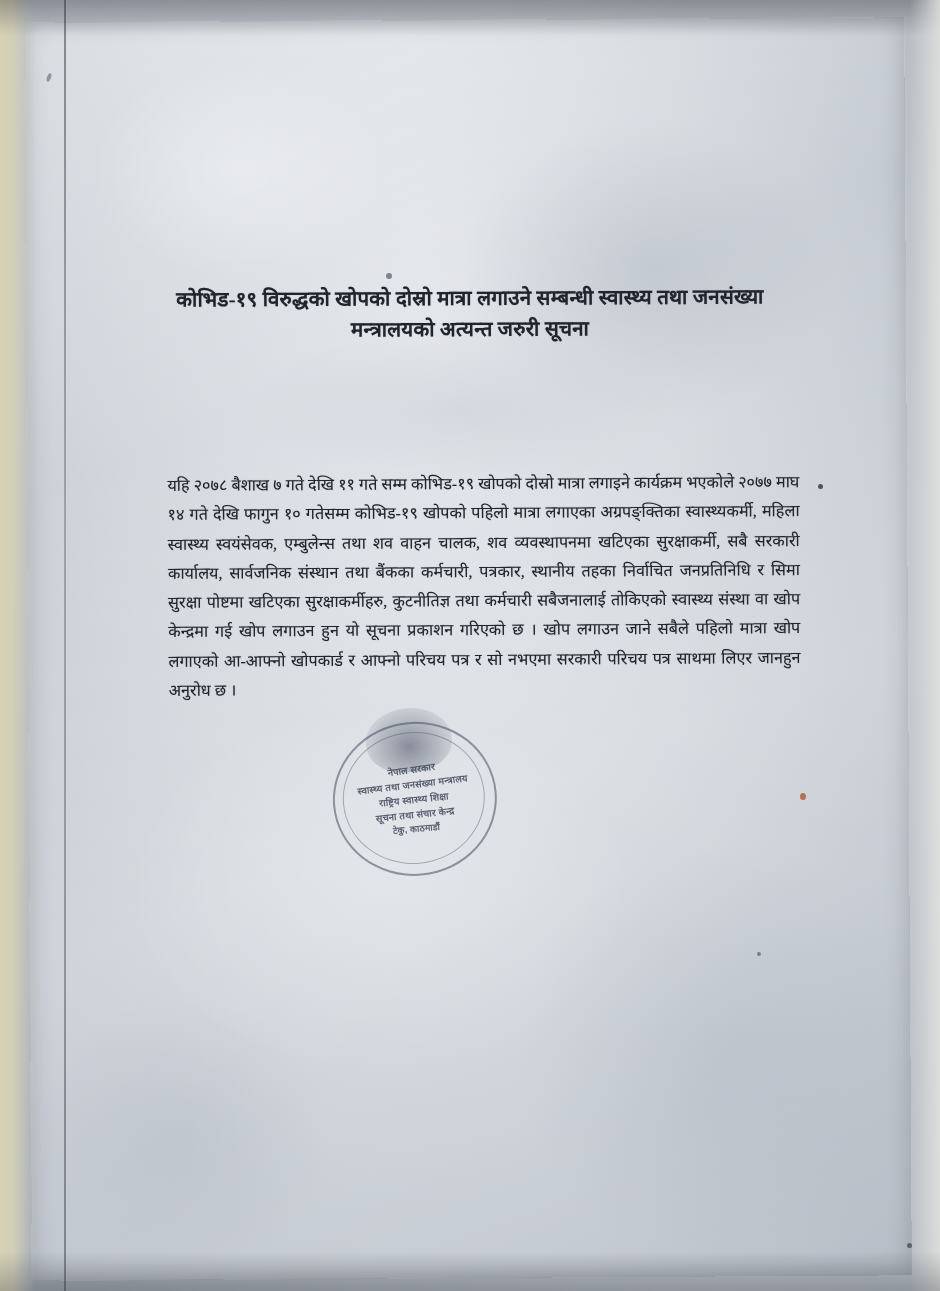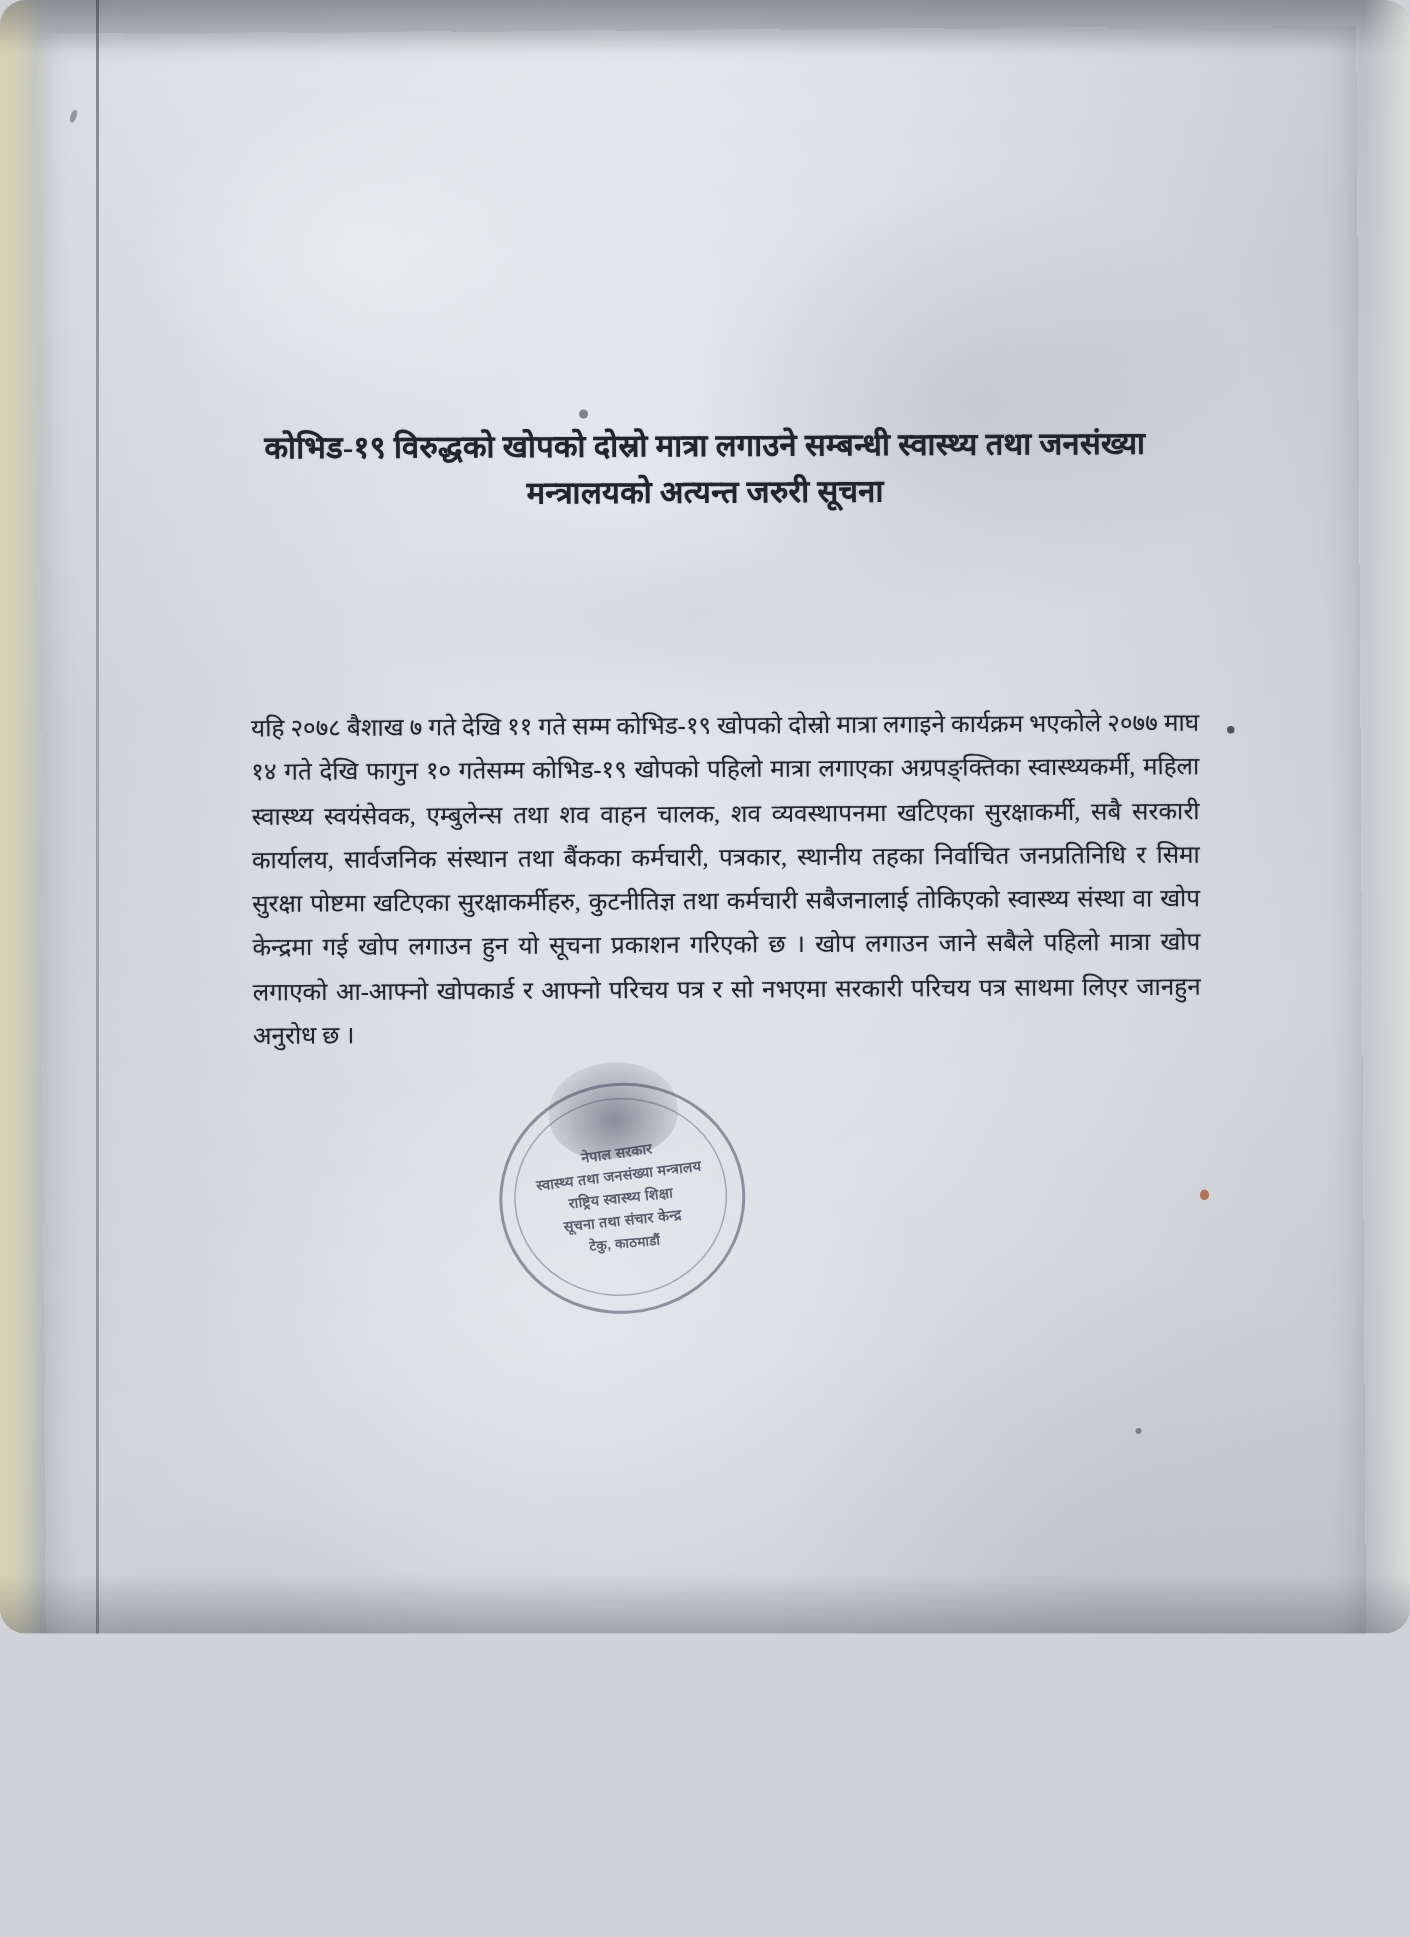--- a/index.html
+++ b/index.html
@@ -11,26 +11,25 @@
     width: 940px;
     height: 1291px;
     overflow: hidden;
     font-family: "Liberation Serif", "DejaVu Serif", serif;
   }
 
   
   #scan {
     position: relative;
     width: 940px;
-    height: 1089px;
+    height: 1291px;
     background:
       linear-gradient(115deg, rgba(255,255,255,0.10) 0%, rgba(0,0,0,0.06) 45%, rgba(255,255,255,0.08) 100%),
       radial-gradient(ellipse at 60% 35%, #d7dbe0 0%, #c6cbd2 45%, #b9bfc7 70%, #aab1ba 100%);
     overflow: hidden;
-    border-radius: 17px;
   }
 
   
   #paper {
     position: absolute;
     left: 28px;
     top: 20px;
     width: 880px;
     height: 1258px;
     background:

